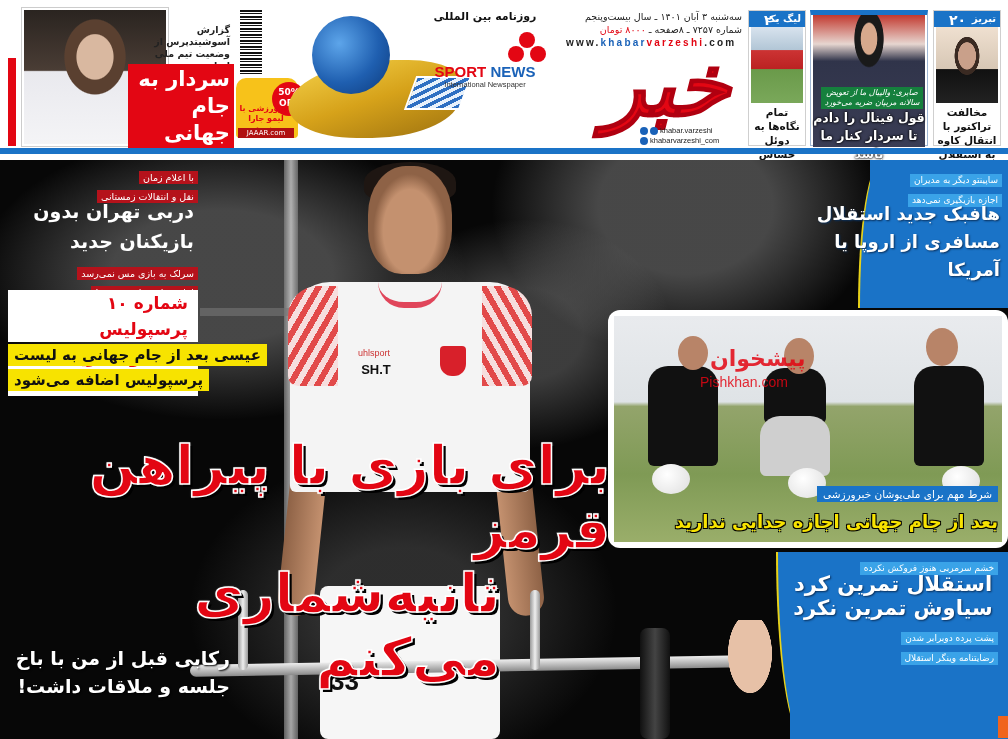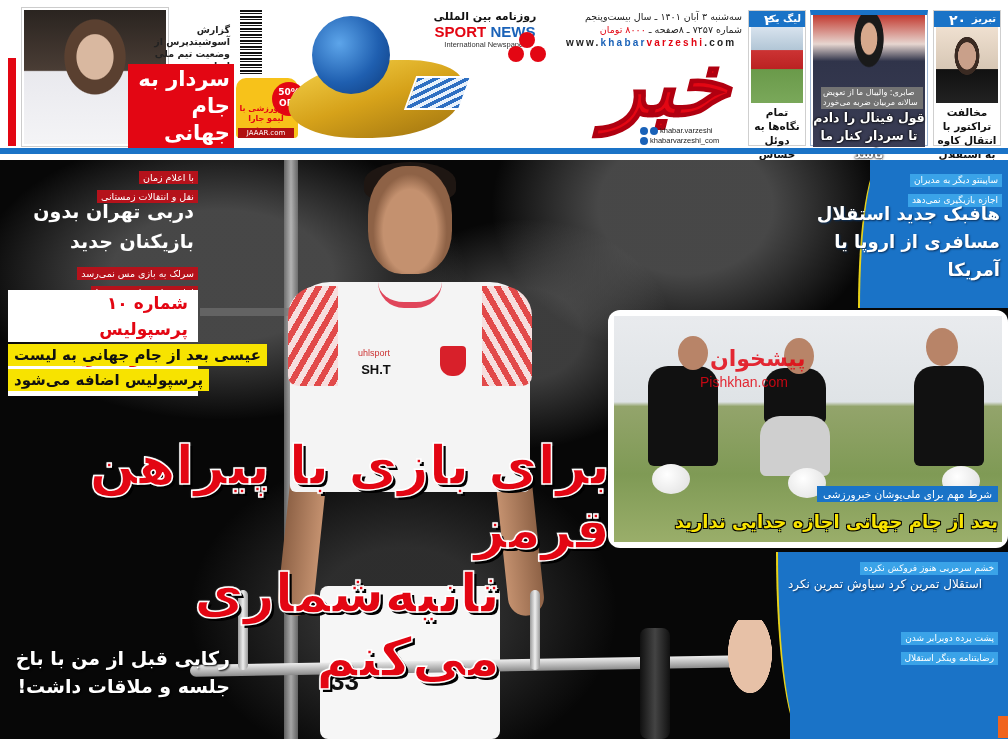--- a/index.html
+++ b/index.html
@@ -34,21 +34,21 @@
     background: linear-gradient(160deg, #f5d24a 0%, #d6a21a 50%, #a07410 100%); transform: skewX(-15deg); }
   .logo-flag { left: 120px; top: 66px; width: 56px; height: 34px; background: repeating-linear-gradient(150deg, #2e6fc2 0 4px, #e8f1fb 4px 8px); transform: skewX(-20deg); border: 2px solid #fff; }
 
   .logo-wordmark { left: 470px; top: 30px; width: 260px; height: 118px; }
   .logo-fa { right: 0; top: 0; font-size: 86px; font-weight: bold; line-height: 110px; letter-spacing: 2px; color: #e30613; -webkit-text-stroke: 2px #b00010; font-style: italic; }
   .logo-dots { left: 38px; top: 2px; width: 38px; height: 32px; }
   .logo-dots i { position: absolute; width: 16px; height: 16px; border-radius: 50%; background: #e30613; }
 
   .sportnews { left: 410px; top: 10px; width: 150px; text-align: center; direction: ltr; }
   .sn-fa { font-size: 11px; font-weight: bold; color: #111; direction: rtl; }
-  .sn-en { font-size: 15px; font-weight: bold; line-height: 17px; font-family: "Liberation Sans", sans-serif; }
+  .sn-en { font-size: 15px; font-weight: bold; line-height: 17px; font-family: "Liberation Sans", sans-serif; margin-top: 40px; }
   .sn-en .r { color: #e30613; } .sn-en .b { color: #1a62b8; }
   .sn-sub { font-size: 7.5px; color: #333; font-family: "Liberation Sans", sans-serif; }
 
   .edition { left: 566px; top: 10px; width: 176px; text-align: right; font-size: 9.5px; line-height: 13px; color: #222; }
   .edition .price { color: #e30613; }
   .edition-url { direction: ltr; text-align: left; font-family: "Liberation Sans", sans-serif; font-weight: bold; letter-spacing: 2.2px; font-size: 10px; }
   .edition-url .r { color: #e30613; } .edition-url .b { color: #1a62b8; }
 
   .social { left: 640px; top: 126px; width: 110px; direction: ltr; font-size: 7.5px; line-height: 10px; color: #222; font-family: "Liberation Sans", sans-serif; }
   .social .dot { display: inline-block; width: 8px; height: 8px; border-radius: 50%; background: #1a62b8; vertical-align: middle; margin-right: 2px; }
@@ -56,21 +56,21 @@
   .teaser { top: 10px; height: 136px; background: #fff; border: 1px solid #cfcfcf; }
   .teaser-tab { position: absolute; right: 0; top: 0; left: 0; height: 16px; background: #1a73c7; color: #fff; font-size: 10px; font-weight: bold; line-height: 16px; padding-right: 4px; }
   .teaser-page { position: absolute; left: 15px; top: 1px; font-size: 14px; color: #fff; text-align: right; }
   .teaser-photo { position: absolute; left: 2px; right: 2px; top: 16px; height: 76px; }
   .teaser-text { position: absolute; left: 2px; right: 2px; top: 94px; font-size: 10.5px; line-height: 14px; font-weight: bold; text-align: center; color: #111; }
 
   .t-tabriz { left: 933px; width: 68px; }
   .t-tabriz .teaser-photo { background: radial-gradient(ellipse at 50% 38%, #c9a08a 0 20%, #3a2a22 21% 28%, transparent 29%), linear-gradient(180deg, #efe0d0 0%, #d7c7b5 55%, #111 56%, #222 100%); }
   .t-center { left: 810px; top: 10px; width: 118px; height: 136px; border: 1px solid #9fb6d3; border-top: 5px solid #1a73c7; }
   .t-center .teaser-photo { top: 0; height: 132px; background: radial-gradient(ellipse at 50% 18%, #d7a98d 0 10%, #1a1a1a 11% 18%, transparent 19%), linear-gradient(180deg, #c2392f 0%, #e7d6d0 22%, #30344a 35%, #3a3d55 100%); }
-  .t-center-kicker { position: absolute; left: 10px; right: 4px; top: 72px; background: #737373; color: #fff; font-size: 8px; line-height: 10px; text-align: left; padding: 1px 2px; }
+  .t-center-kicker { position: absolute; left: 10px; right: 4px; top: 72px; background: #15803d; color: #fff; font-size: 8px; line-height: 10px; text-align: center; padding: 1px 2px; font-style: italic; }
   .t-center-head { position: absolute; left: 2px; right: 2px; top: 94px; color: #fff; font-weight: bold; font-size: 12.5px; line-height: 18px; text-align: center; text-shadow: 0 0 3px #000, 0 0 2px #000; }
   .t-league { left: 748px; width: 58px; }
   .t-league .teaser-photo { background: linear-gradient(180deg, #d8e3ee 0%, #b2c6d6 30%, #c33 31%, #b22 55%, #6a9a4a 56%, #7aa85a 100%); }
 
   .blue-rule { left: 0; top: 148px; width: 1008px; height: 6px; background: #1a73c7; }
 
   
   .main { left: 0; top: 160px; width: 1008px; height: 579px; background: #050505; overflow: hidden; }
   .main-bg { left: 0; top: 0; width: 1008px; height: 579px;
     background:
@@ -137,21 +137,21 @@
   .p-head { position: absolute; border-radius: 50%; background: #b88468; }
   .ball { position: absolute; width: 38px; height: 30px; border-radius: 50%; background: radial-gradient(circle at 40% 35%, #fff, #ddd); }
   .watermark { left: 96px; top: 30px; color: #e30613; font-size: 22px; font-weight: bold; opacity: .85; }
   .watermark-en { left: 86px; top: 58px; color: #e30613; font-size: 14px; direction: ltr; font-family: "Liberation Sans", sans-serif; opacity: .85; }
   .pc-kick { right: 10px; top: 176px; background: #1a73c7; color: #fff; font-size: 10.5px; line-height: 16px; padding: 0 6px; }
   .pc-head { right: 10px; top: 198px; color: #f7e300; font-weight: bold; font-size: 18px; line-height: 28px; text-shadow: 1px 1px 0 #000, -1px -1px 0 #000, 1px -1px 0 #000, -1px 1px 0 #000; }
 
   .rc-bottom { left: 790px; top: 392px; width: 218px; height: 187px; background: #1a73c7; }
   .rc-bottom-edge { left: 776px; top: 392px; width: 28px; height: 187px; background: #1a73c7; border-left: 2px solid #e8d21a; border-radius: 0 0 0 100% / 0 0 0 100%; }
   .rcb-kick1 { right: 10px; top: 4px; width: 200px; text-align: right; }
-  .rcb-head1 { right: 10px; top: 20px; width: 210px; color: #fff; font-weight: normal; font-size: 12px; line-height: 24px; text-align: left; text-shadow: 1px 1px 2px #0a2f5a; }
+  .rcb-head1 { right: 10px; top: 20px; width: 210px; color: #fff; font-weight: bold; font-size: 21px; line-height: 24px; text-align: center; text-shadow: 1px 1px 2px #0a2f5a; }
   .rcb-kick2 { right: 10px; top: 74px; width: 200px; text-align: right; }
   .rcb-head2 { right: 10px; top: 110px; width: 210px; color: #fff; font-weight: bold; font-size: 17px; line-height: 26px; text-align: right; text-shadow: 1px 1px 2px #0a2f5a; }
   .orange-mark { left: 998px; top: 716px; width: 10px; height: 22px; background: #f0641e; }
 </style>
 </head>
 <body>
 
 <div class="abs masthead">
 
   <div class="abs top-left-story">

